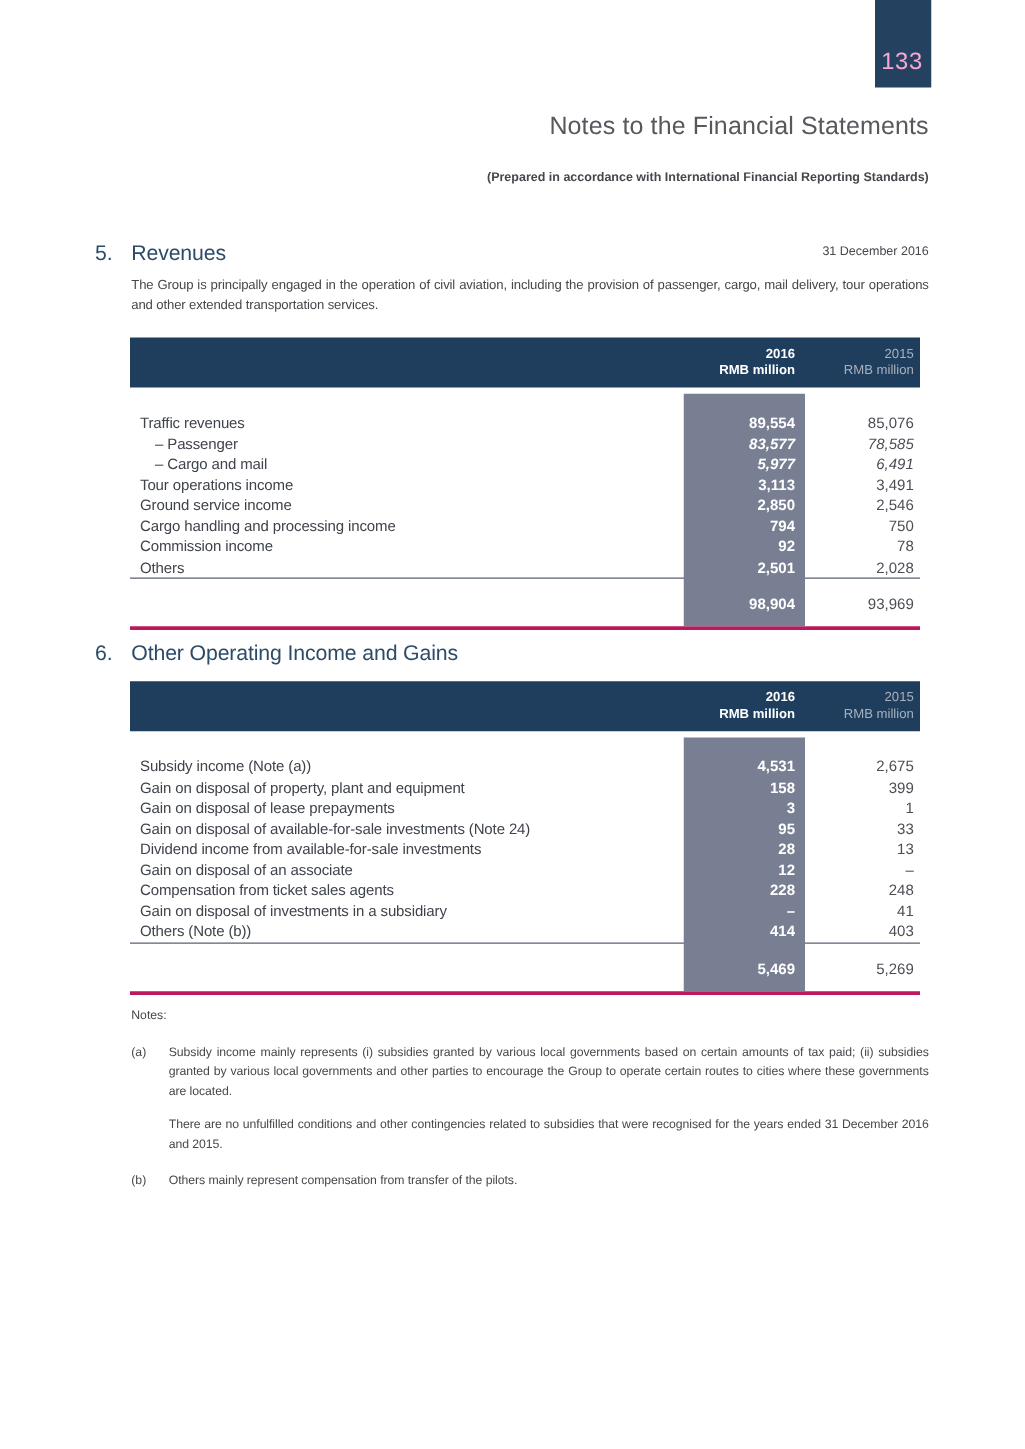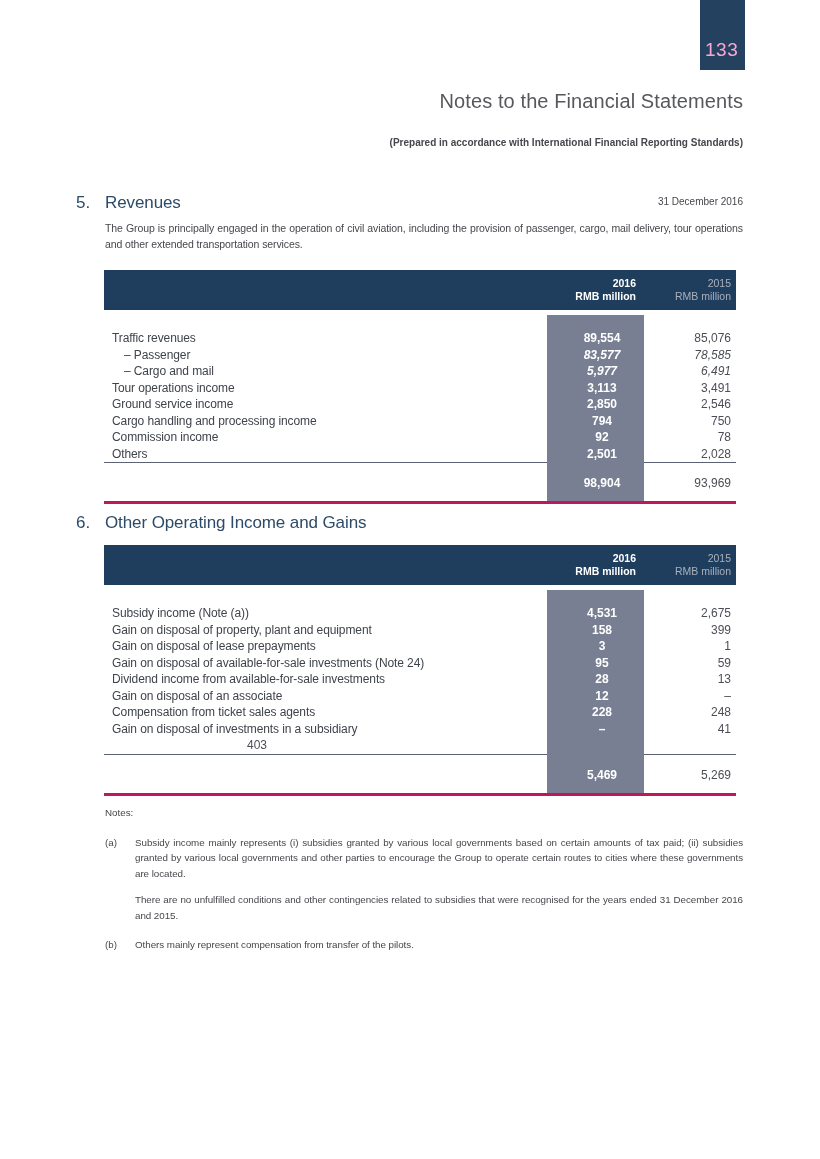--- a/index.html
+++ b/index.html
@@ -43,21 +43,21 @@
     position:relative;z-index:2;height:40px;background:#1f3e5e;
     display:flex;justify-content:flex-end;box-sizing:border-box;padding-top:7px;
   }
   .th{text-align:right;font-size:10.5px;line-height:13px;box-sizing:border-box;}
   .th.y2016{width:97px;padding-right:8px;color:#ffffff;font-weight:bold;}
   .th.y2015{width:92px;padding-right:5px;color:#a9b0bc;}
   .tbody{position:relative;z-index:2;padding-top:20px;}
   .trow{display:flex;align-items:center;height:16.5px;font-size:12px;}
   .tlabel{flex:1;padding-left:8px;color:#3f434b;letter-spacing:-0.1px;}
   .tlabel.indent{padding-left:20px;}
-  .tv2016{width:76px;text-align:center;padding-right:8px;box-sizing:border-box;color:#ffffff;font-weight:bold;}
+  .tv2016{width:76px;text-align:right;padding-right:8px;box-sizing:border-box;color:#ffffff;font-weight:bold;}
   .tv2015{width:92px;text-align:right;padding-right:5px;box-sizing:border-box;color:#4b4e55;}
   .italic .tv2016,.italic .tv2015{font-style:italic;}
   .sepline{position:relative;z-index:0;height:0;border-top:1px solid #5a6173;}
   .total-row{position:relative;z-index:2;height:auto;padding:13px 0 11px 0;}
 
   
   .notes{margin:10px 77px 0 105px;color:#45474c;}
   .notes-label{font-size:9.8px;line-height:13px;}
   .note-item{display:flex;font-size:9.8px;line-height:15.5px;}
   .note-item.a{margin-top:16px;}
@@ -183,21 +183,21 @@
               <div class="tv2015">399</div>
             </div>
             <div class="trow">
               <div class="tlabel">Gain on disposal of lease prepayments</div>
               <div class="tv2016">3</div>
               <div class="tv2015">1</div>
             </div>
             <div class="trow">
               <div class="tlabel">Gain on disposal of available-for-sale investments (Note 24)</div>
               <div class="tv2016">95</div>
-              <div class="tv2015">59</div>
+              <div class="tv2015">33</div>
             </div>
             <div class="trow">
               <div class="tlabel">Dividend income from available-for-sale investments</div>
               <div class="tv2016">28</div>
               <div class="tv2015">13</div>
             </div>
             <div class="trow">
               <div class="tlabel">Gain on disposal of an associate</div>
               <div class="tv2016">12</div>
               <div class="tv2015">–</div>
@@ -206,20 +206,21 @@
               <div class="tlabel">Compensation from ticket sales agents</div>
               <div class="tv2016">228</div>
               <div class="tv2015">248</div>
             </div>
             <div class="trow">
               <div class="tlabel">Gain on disposal of investments in a subsidiary</div>
               <div class="tv2016">–</div>
               <div class="tv2015">41</div>
             </div>
             <div class="trow">
+              <div class="tlabel">Others (Note (b))</div>
               <div class="tv2016">414</div>
               <div class="tv2015">403</div>
             </div>
           </div>
         <div class="sepline"></div>
         <div class="trow total-row">
           <div class="tlabel"></div>
           <div class="tv2016">5,469</div>
           <div class="tv2015">5,269</div>
         </div>

